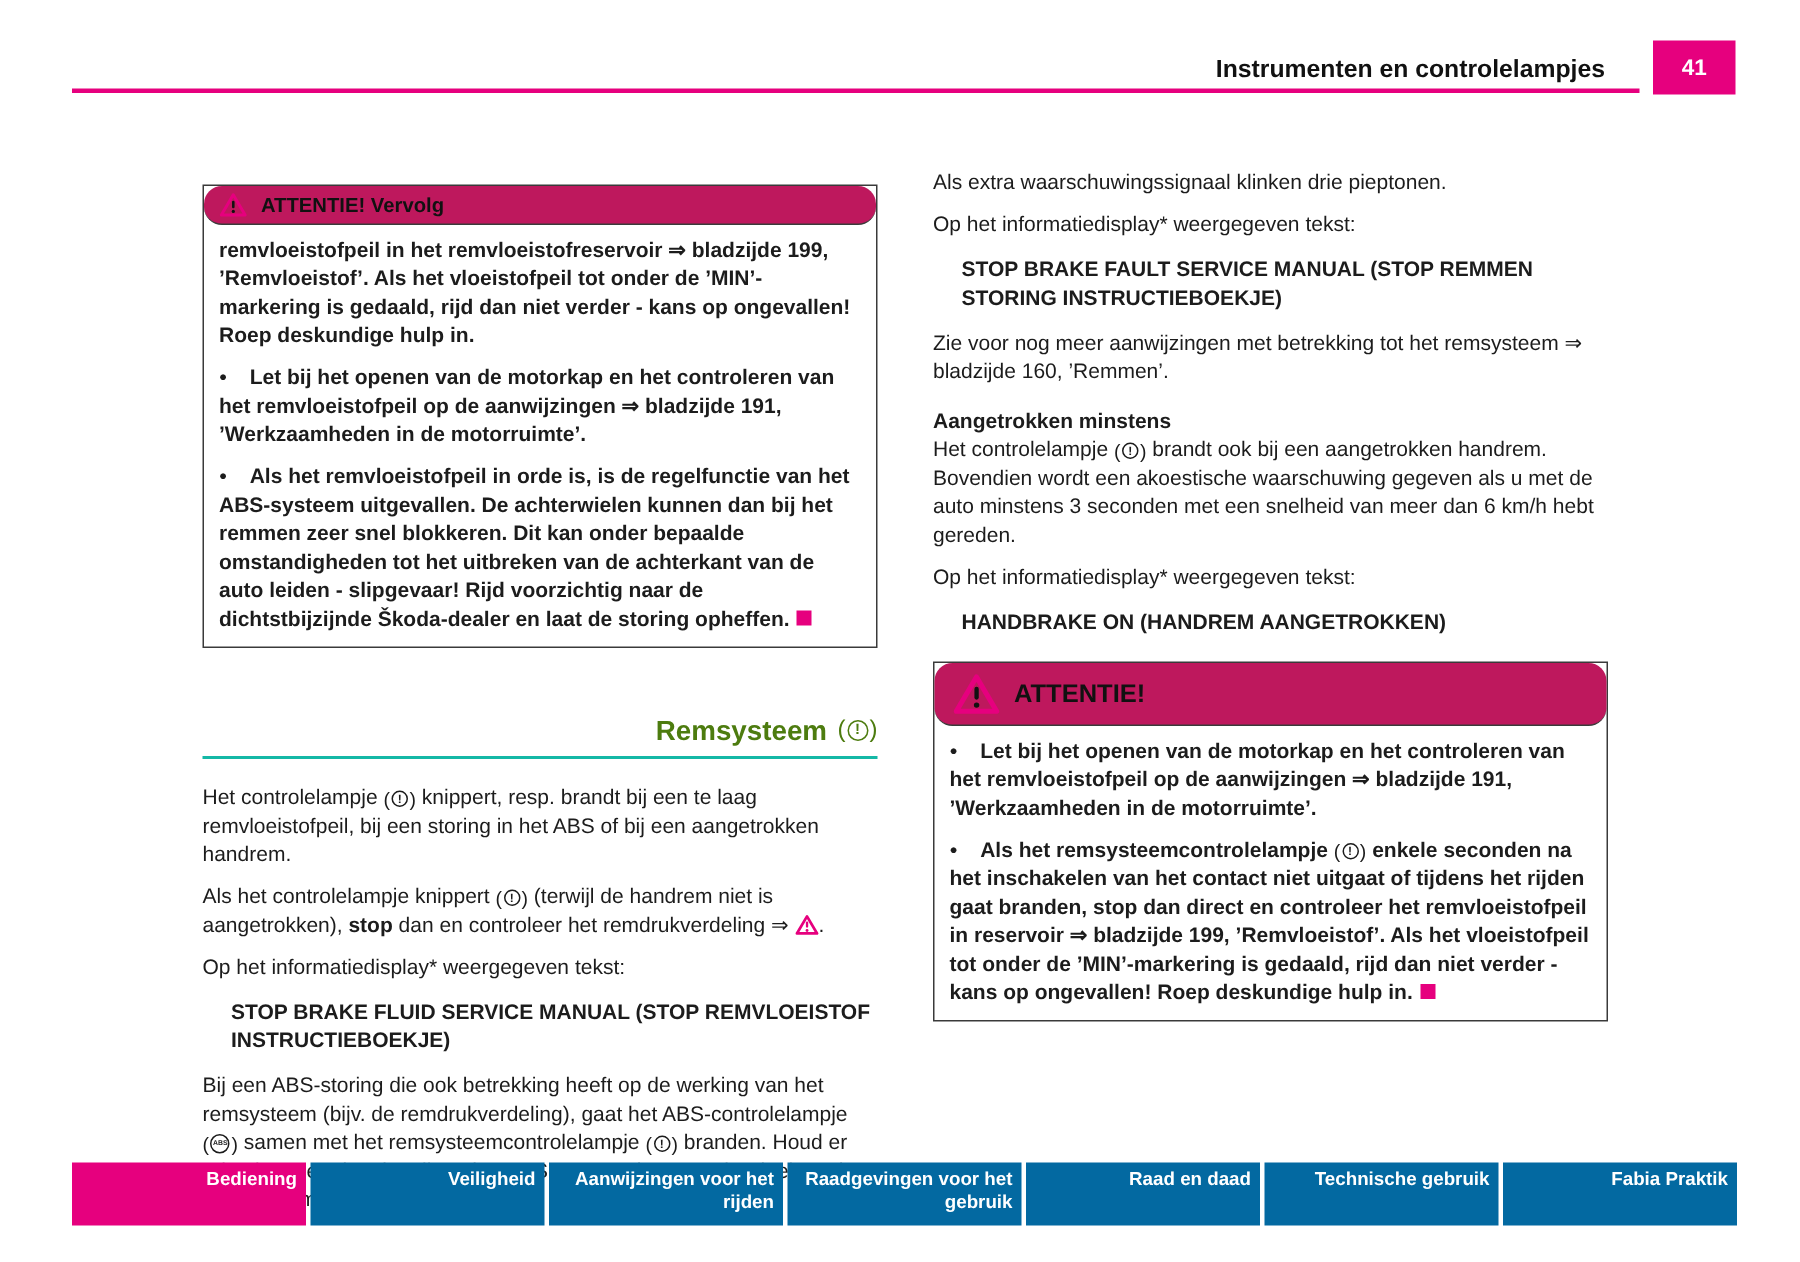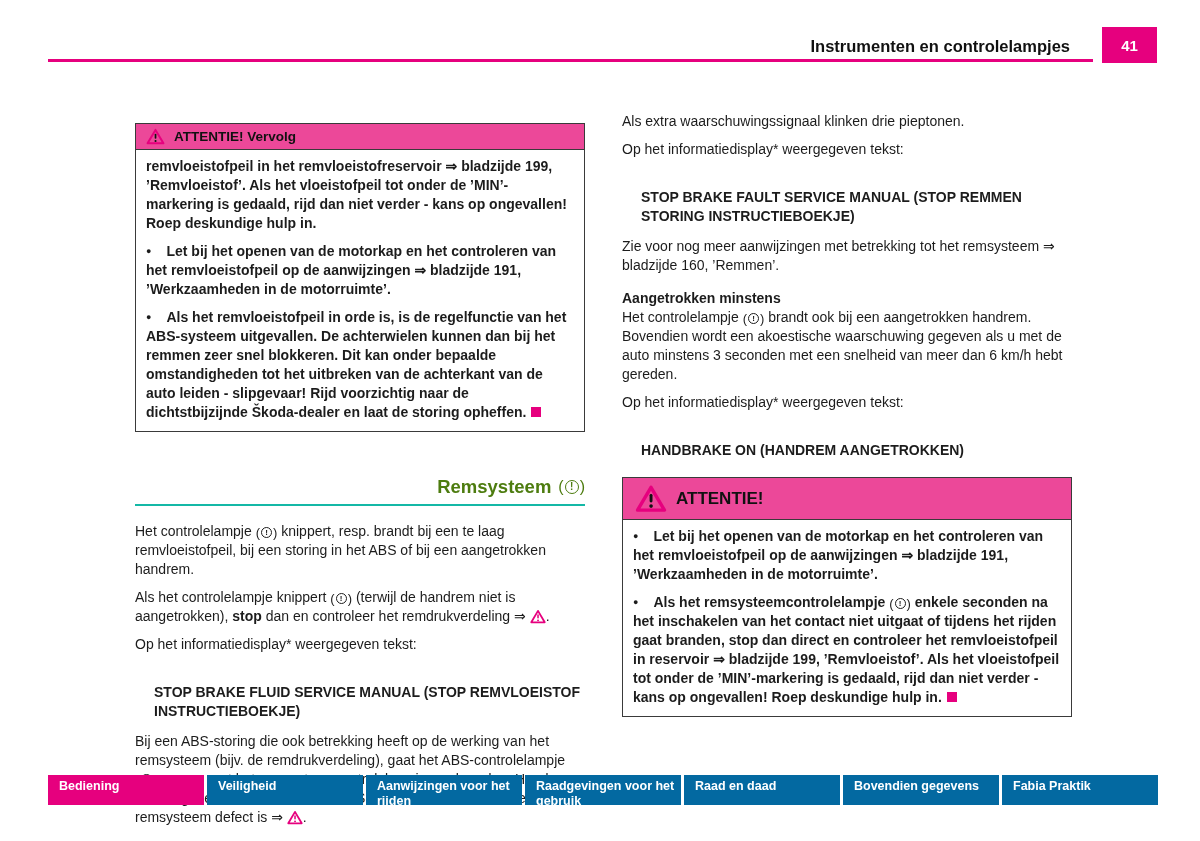--- a/index.html
+++ b/index.html
@@ -24,29 +24,30 @@
     width:55px; height:36px; background:#E6007E;
     display:flex; align-items:center; justify-content:center;
     color:#fff; font-weight:bold; font-size:15px;
   }
   
   .col-left  { position:absolute; left:135px; top:123px; width:450px; }
   .col-right { position:absolute; left:622px; top:112px; width:450px; }
   p.body-p { font-size:14px; line-height:19px; margin:0 0 9px 0; }
   .display-text {
     font-size:14px; line-height:19px; font-weight:bold;
-    margin:29px 0 11px 19px;
+    margin:11px 0 11px 19px;
   }
   .bold-sub { font-size:14px; line-height:19px; font-weight:bold; margin:14px 0 0 0; }
   
   .warnbox { border:1.5px solid #3a3a3a; margin:0; }
   .warnbox-hdr {
-    background:#ec4899; border-bottom:1.5px solid #3a3a3a;
+    background:#be185d; border-bottom:1.5px solid #3a3a3a;
     display:flex; align-items:center; gap:9px;
     padding:4px 10px;
+    border-radius:12px;
   }
   .warnbox-hdr .wb-title { font-weight:bold; font-size:13.5px; color:#111; }
   .warnbox-hdr.big { padding:6px 12px; }
   .warnbox-hdr.big .wb-title { font-size:17px; }
   .warnbox-body { padding:7px 10px 9px 10px; }
   .warnbox-body p {
     font-size:14px; line-height:19px; font-weight:bold; margin:0 0 9px 0;
   }
   .warnbox-body p:last-child { margin-bottom:0; }
   .bullet { font-size:9px; vertical-align:2px; margin-right:15px; }
@@ -73,22 +74,22 @@
   svg.tri-hdr-sm { width:19px; height:17px; }
   svg.tri-hdr-lg { width:32px; height:29px; }
   svg.tri-inline { width:16px; height:15px; vertical-align:-3px; }
   
   .endsq {
     display:inline-block; width:10px; height:10px;
     background:#E6007E; margin-left:5px;
   }
   
   .footer {
-    position:absolute; left:48px; top:775px; width:1110px; height:30px;
-    display:flex; gap:3px;
+    position:absolute; left:48px; top:775px; width:1110px; height:42px;
+    display:flex; gap:3px;text-align:right;
   }
   .tab {
     flex:1 1 0; background:#0369a1; color:#fff;
     font-size:12.5px; line-height:14.5px; font-weight:bold;
     padding:4px 6px 0 11px;
   }
   .tab.active { background:#E6007E; }
 </style>
 </head>
 <body>
@@ -205,15 +206,15 @@
   </div>
 
 </div>
 
 <div class="footer">
   <div class="tab active"><span>Bediening</span></div>
   <div class="tab"><span>Veiligheid</span></div>
   <div class="tab"><span>Aanwijzingen voor het rijden</span></div>
   <div class="tab"><span>Raadgevingen voor het gebruik</span></div>
   <div class="tab"><span>Raad en daad</span></div>
-  <div class="tab"><span>Bovendien gegevens</span></div>
+  <div class="tab"><span>Technische gebruik</span></div>
   <div class="tab"><span>Fabia Praktik</span></div>
 </div>
 
 </body></html>

